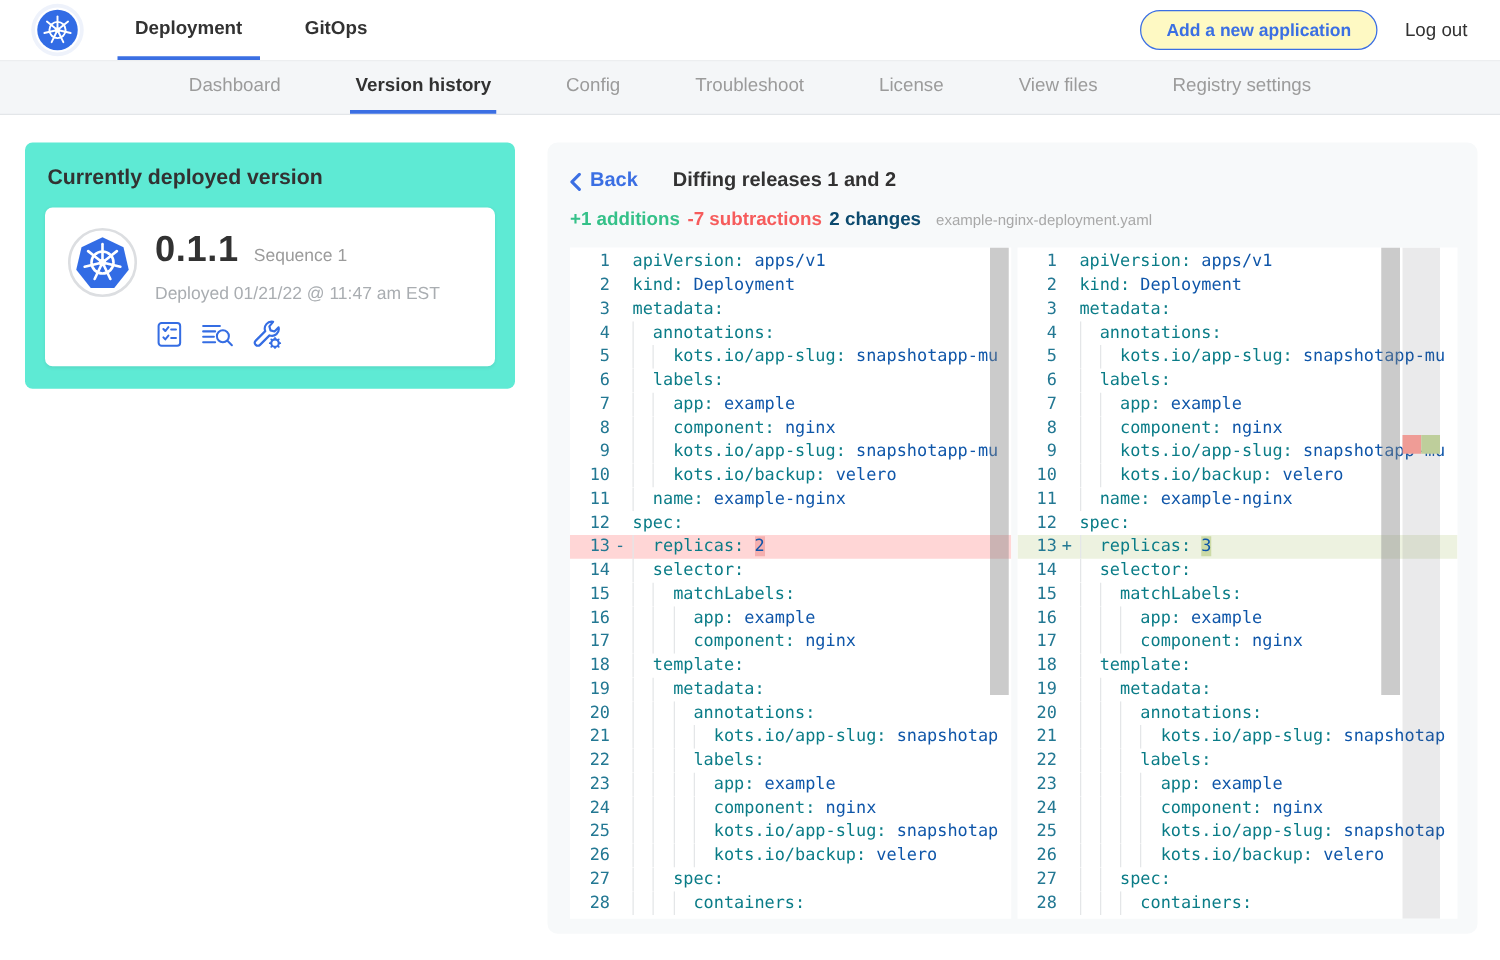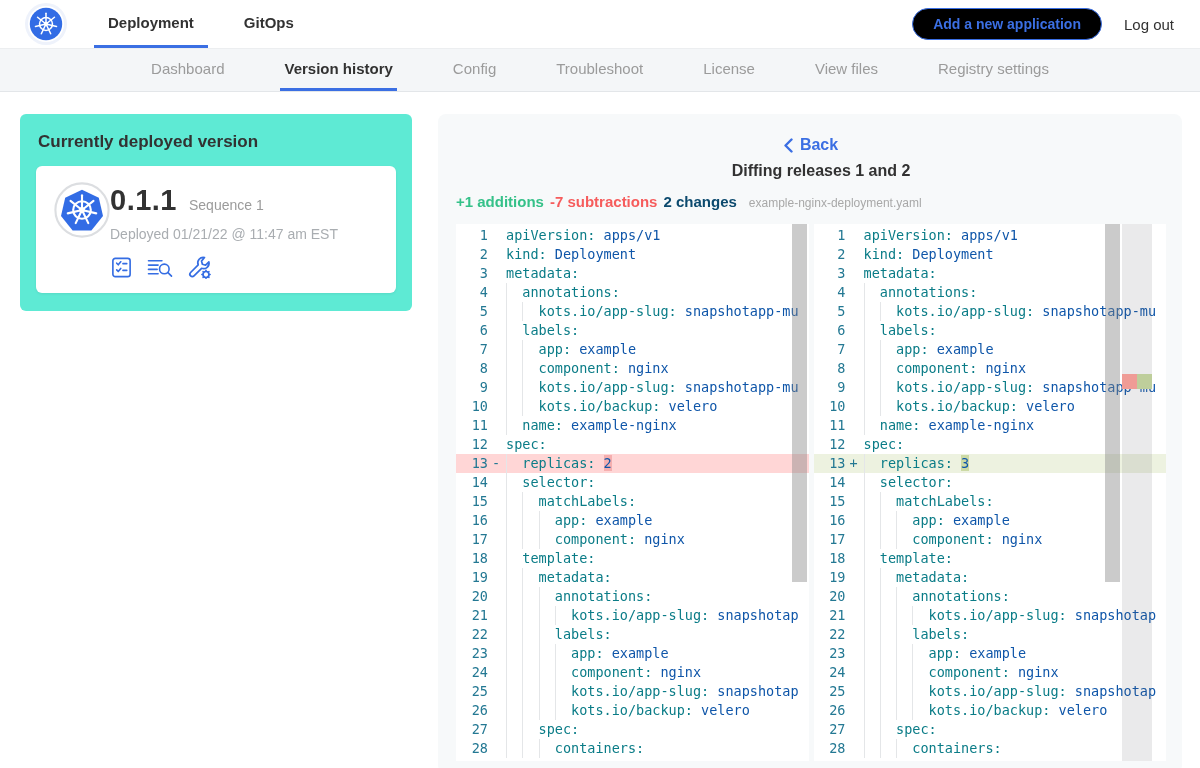--- a/index.html
+++ b/index.html
@@ -5,47 +5,47 @@
   * { margin:0; padding:0; box-sizing:border-box; }
   html,body { width:1200px; height:768px; background:#fff; font-family:"Liberation Sans", sans-serif; overflow:hidden; }
 
   
   .navbar { height:48px; background:#fff; display:flex; align-items:center; padding:0 18px; }
   .nav-logo { width:36px; height:36px; border-radius:50%; box-shadow:0 0 0 3px #eef2fb; margin:0 30px 0 10px; flex-shrink:0; }
   .nav-tabs { display:flex; height:100%; }
   .nav-tab { display:flex; align-items:center; padding:0 14px; font-size:15px; font-weight:bold; color:#323232; border-bottom:3px solid transparent; margin-right:22px; cursor:pointer; }
   .nav-tab.active { border-bottom-color:var(--accent); }
   .nav-right { margin-left:auto; display:flex; align-items:center; gap:22px; }
-  .add-app-btn { border:1px solid var(--accent); color:var(--accent); background:#000000; border-radius:17px; height:32px; padding:0 20px; font-size:14px; font-weight:bold; font-family:inherit; cursor:pointer; }
+  .add-app-btn { border:1px solid var(--accent); color:var(--accent); background:#fef9c3; border-radius:17px; height:32px; padding:0 20px; font-size:14px; font-weight:bold; font-family:inherit; cursor:pointer; }
   .logout { font-size:15px; color:#323232; cursor:pointer; padding-right:8px; }
 
   
   .subnav { height:44px; background:#f4f6f8; border-top:1px solid #eceef0; border-bottom:1px solid #e3e6e9; display:flex; align-items:stretch; justify-content:center; gap:52px; }
   .subnav-item { display:flex; align-items:center; font-size:15px; color:#9b9b9b; border-bottom:3px solid transparent; padding:0 4px; cursor:pointer; }
   .subnav-item.active { color:#323232; font-weight:bold; border-bottom-color:var(--accent); }
 
   
   .main { display:flex; padding:22px 18px 0 20px; gap:26px; align-items:flex-start; }
 
   
   .dep-card { width:392px; background:#5eead4; border-radius:6px; padding:14px 16px 18px; flex-shrink:0; }
   .dep-title { font-size:17px; font-weight:bold; color:#323232; margin:4px 0 14px 2px; }
   .dep-inner { background:#fff; border-radius:6px; box-shadow:0 1px 3px rgba(0,0,0,.07); padding:16px 18px 14px; display:flex; }
   .k8s-badge { width:56px; height:56px; flex-shrink:0; }
-  .dep-body { padding-top:2px; }
+  .dep-body { margin-left:14px; padding-top:2px; }
   .dep-version-row { display:flex; align-items:baseline; gap:12px; }
   .dep-version { font-size:29px; font-weight:bold; color:#323232; letter-spacing:.5px; }
   .dep-sequence { font-size:14px; color:#9b9b9b; }
   .dep-when { font-size:14px; color:#a9adb1; margin-top:9px; }
   .dep-icons { display:flex; align-items:center; gap:13px; margin-top:13px; }
   .dep-icons svg { cursor:pointer; }
 
   
   .diff-card { flex:1; background:#f7f9fa; border-radius:8px; padding:22px 16px 12px 18px; }
-  .diff-head { display:flex; align-items:center; gap:8px;flex-direction:column; }
+  .diff-head { display:flex; align-items:center; gap:8px; }
   .back-link { display:flex; align-items:center; gap:7px; color:var(--accent); font-size:16px; font-weight:bold; cursor:pointer; }
   .diff-title { font-size:16px; font-weight:bold; color:#323232; margin-left:20px; }
   .diff-stats { margin-top:13px; font-size:15px; display:flex; align-items:baseline; gap:6px; }
   .stat-add { color:var(--green); font-weight:bold; }
   .stat-sub { color:var(--red); font-weight:bold; }
   .stat-chg { color:#0c4a6e; font-weight:bold;text-align:right; }
   .stat-file { color:#a8a8a8; font-size:12px; margin-left:6px; }
 
   
   .diff-wrap { display:flex; gap:5px; margin-top:14px; height:537px; }

